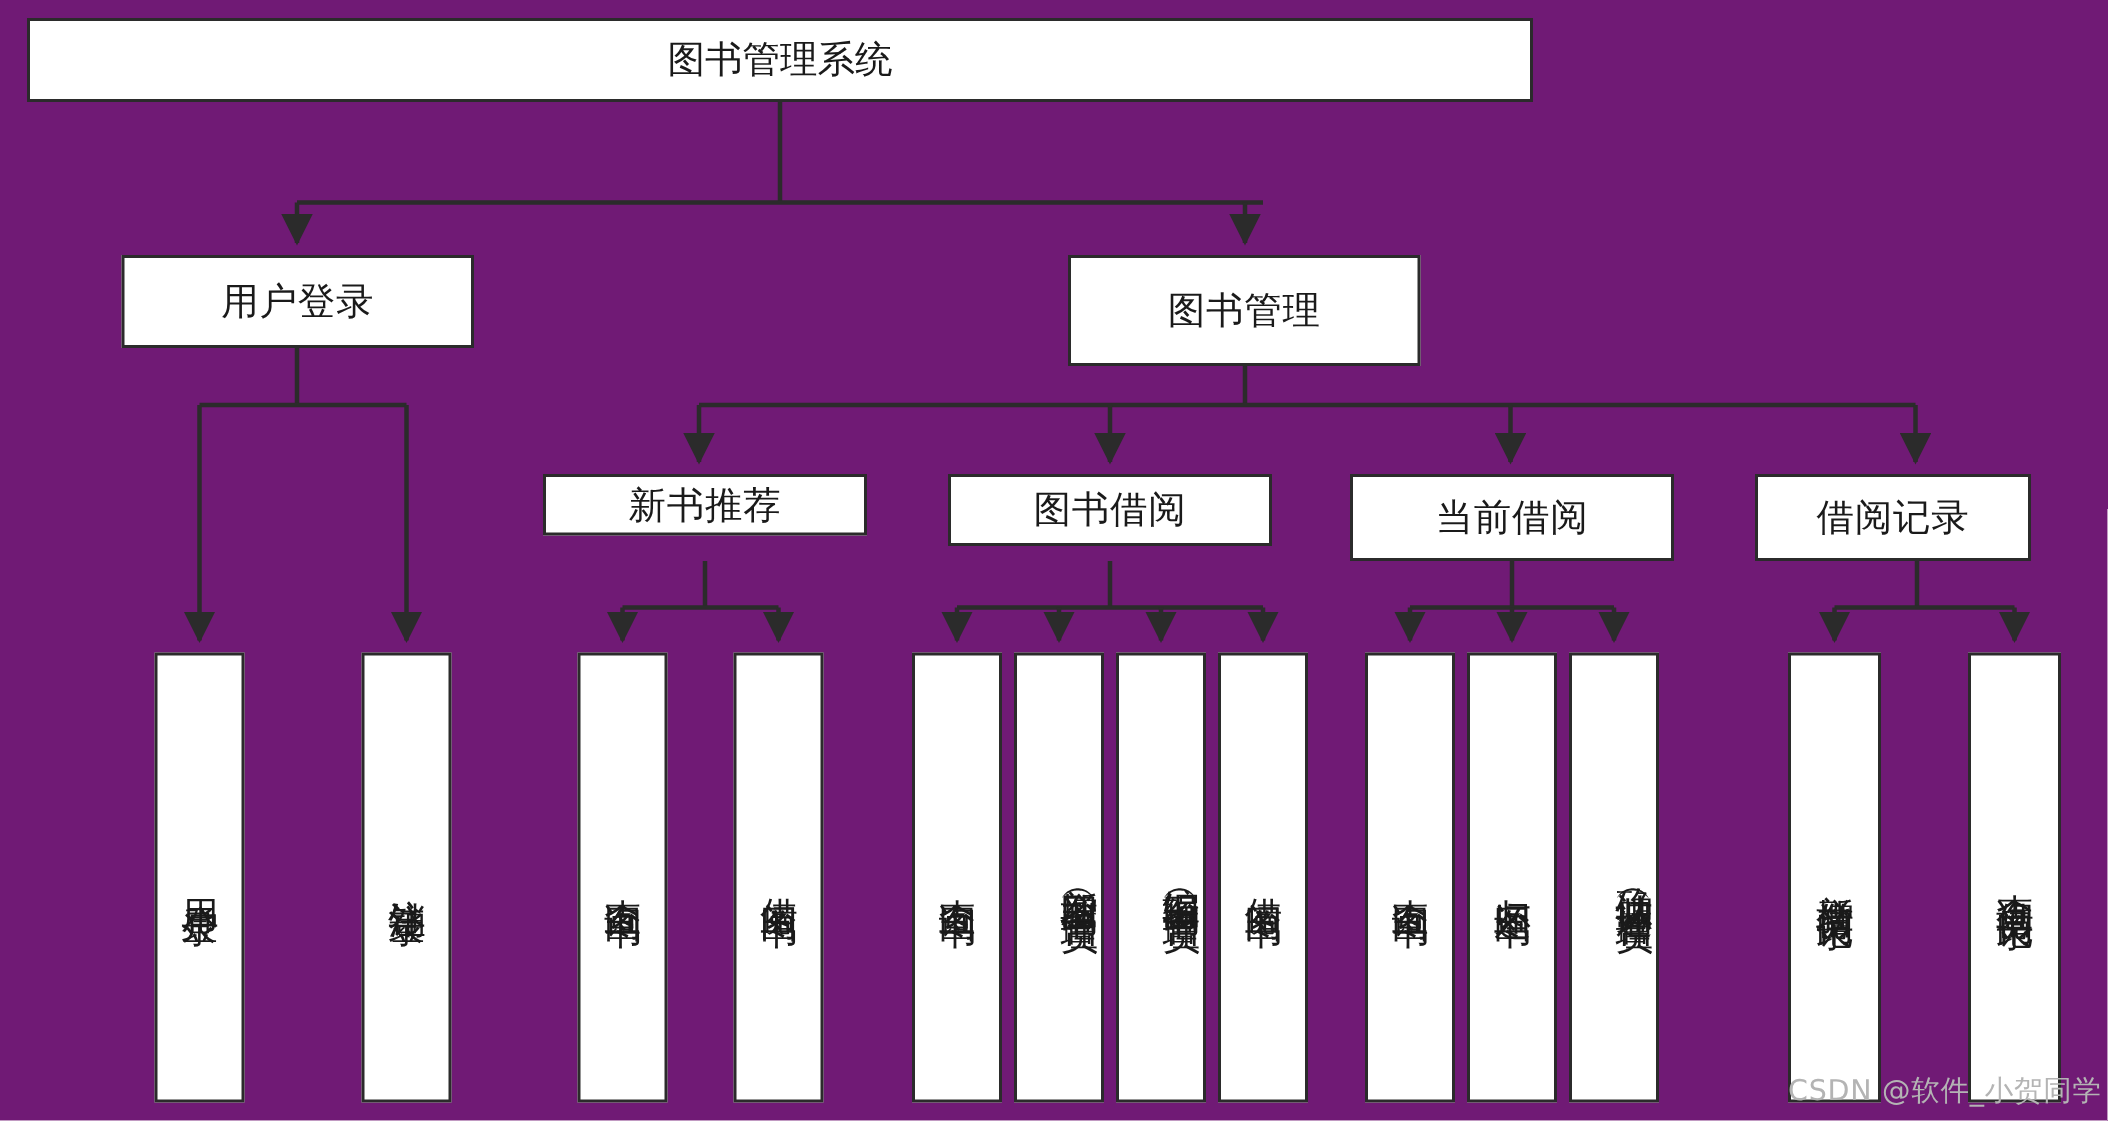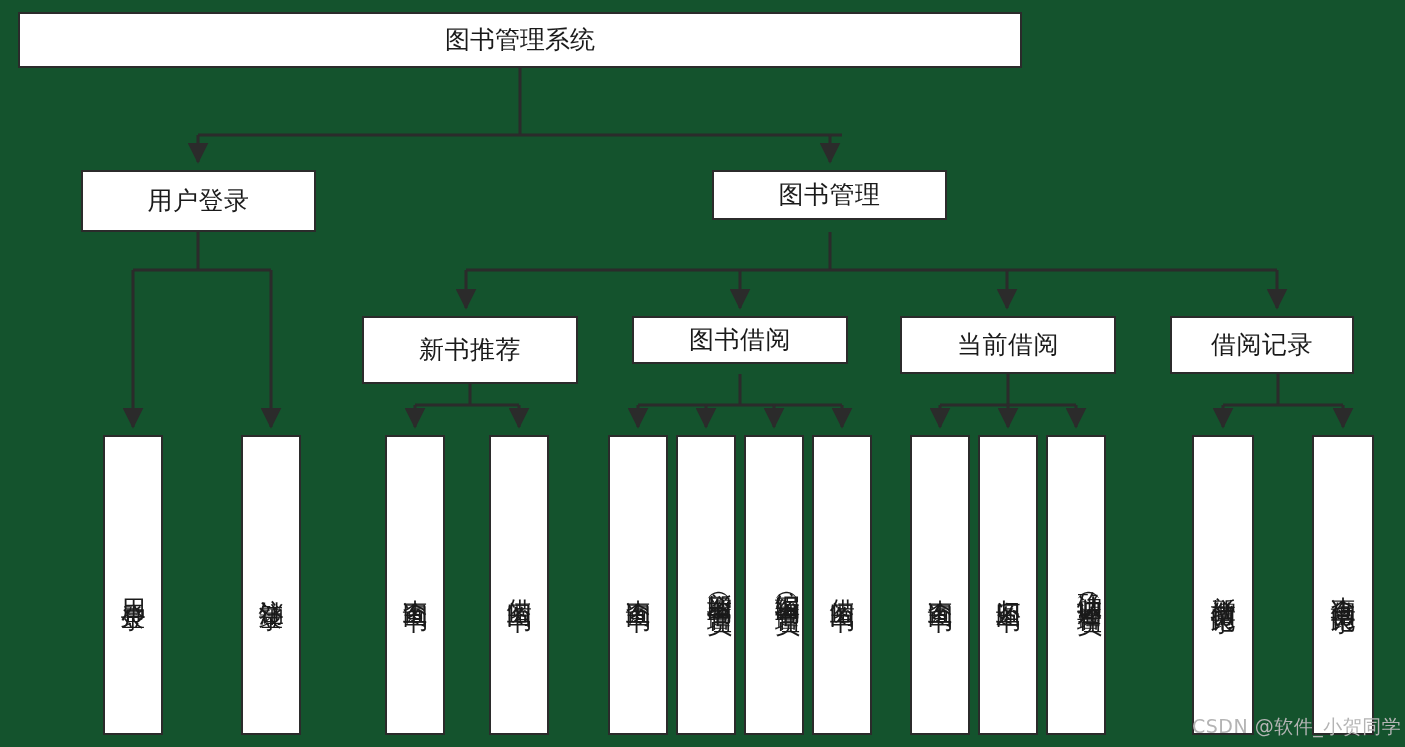--- a/index.html
+++ b/index.html
@@ -7,21 +7,21 @@
     padding: 0;
     background: #ffffff;
   }
   body {
     font-family: "DejaVu Sans", "Liberation Sans", sans-serif;
   }
   #stage {
     position: relative;
     width: 1405px;
     height: 747px;
-    background: #14532d;
+    background: #701a75;
     overflow: hidden;
   }
   #edges {
     position: absolute;
     left: 0;
     top: 0;
     width: 1405px;
     height: 747px;
     pointer-events: none;
   }
@@ -135,25 +135,25 @@
     </g>
   </svg>
 
   <div class="node root" style="left:18px; top:12px; width:1004px; height:56px;">
     <span>图书管理系统</span>
   </div>
 
   <div class="node h" style="left:81px; top:170px; width:235px; height:62px;">
     <span>用户登录</span>
   </div>
-  <div class="node h" style="left:712px; top:170px; width:235px; height:50px;">
+  <div class="node h" style="left:712px; top:170px; width:235px; height:74px;">
     <span>图书管理</span>
   </div>
 
-  <div class="node h" style="left:362px; top:316px; width:216px; height:68px;">
+  <div class="node h" style="left:362px; top:316px; width:216px; height:41px;">
     <span>新书推荐</span>
   </div>
   <div class="node h" style="left:632px; top:316px; width:216px; height:48px;">
     <span>图书借阅</span>
   </div>
   <div class="node h" style="left:900px; top:316px; width:216px; height:58px;">
     <span>当前借阅</span>
   </div>
   <div class="node h" style="left:1170px; top:316px; width:184px; height:58px;">
     <span>借阅记录</span>

